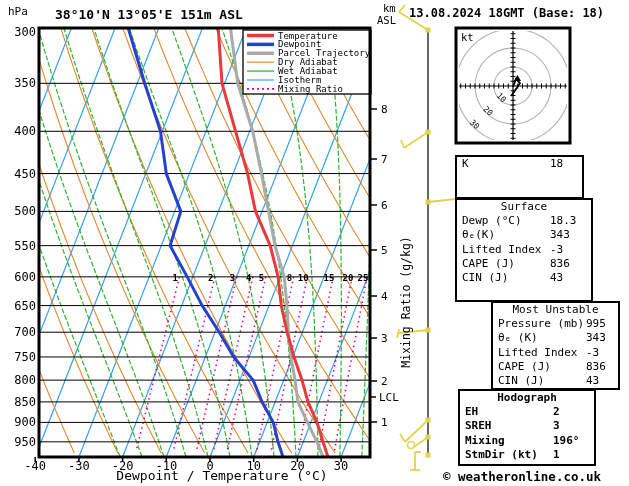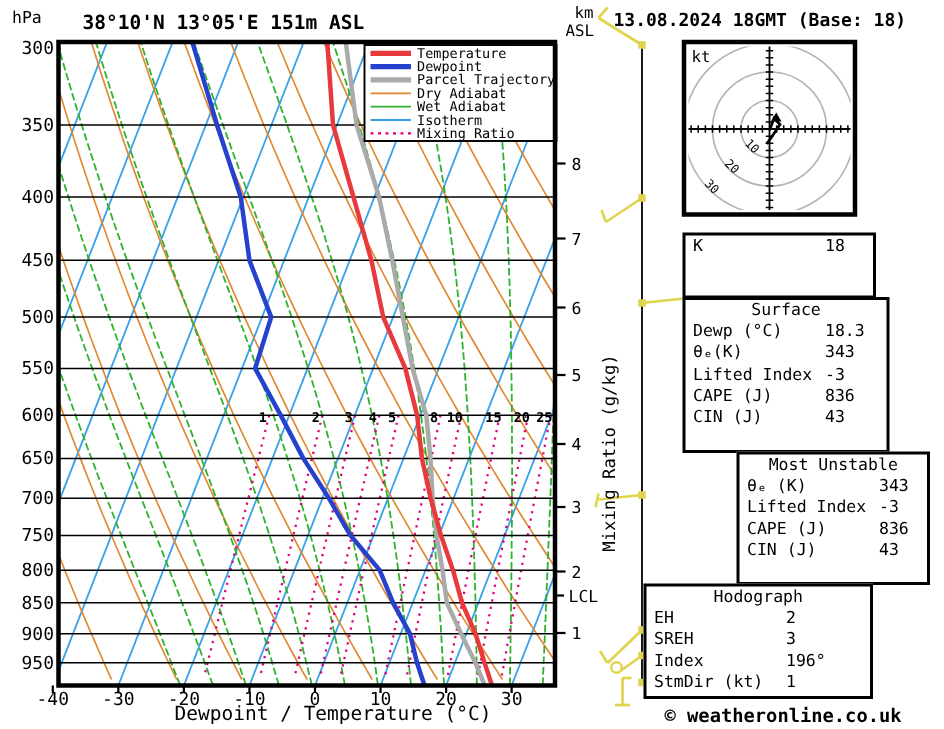--- a/index.html
+++ b/index.html
@@ -292,26 +292,27 @@
       <div class="stat-box" style="left: 455px; top: 198px; width: 138px; height: 104px;">
         <div class="stat-head">Surface</div>
         <div class="stat-row"><span>Dewp (°C)</span><span class="val">18.3</span></div>
         <div class="stat-row"><span>θₑ(K)</span><span class="val">343</span></div>
         <div class="stat-row"><span>Lifted Index</span><span class="val">-3</span></div>
         <div class="stat-row"><span>CAPE (J)</span><span class="val">836</span></div>
         <div class="stat-row"><span>CIN (J)</span><span class="val">43</span></div>
       </div>
       <div class="stat-box" style="left: 455px; top: 301px; width: 129px; height: 89px; margin-left: 36px;">
         <div class="stat-head">Most Unstable</div>
+        <div class="stat-row"><span>Pressure (mb)</span><span class="val">995</span></div>
         <div class="stat-row"><span>θₑ (K)</span><span class="val">343</span></div>
         <div class="stat-row"><span>Lifted Index</span><span class="val">-3</span></div>
         <div class="stat-row"><span>CAPE (J)</span><span class="val">836</span></div>
         <div class="stat-row"><span>CIN (J)</span><span class="val">43</span></div>
       </div>
-      <div class="stat-box" style="left: 429px; top: 389px; width: 153px; height: 77px;">
+      <div class="stat-box" style="left: 458px; top: 389px; width: 138px; height: 77px; font-weight: bold;">
         <div class="stat-head">Hodograph</div>
         <div class="stat-row"><span>EH</span><span class="val">2</span></div>
         <div class="stat-row"><span>SREH</span><span class="val">3</span></div>
-        <div class="stat-row"><span>Index</span><span class="val">196°</span></div>
+        <div class="stat-row"><span>Mixing</span><span class="val">196°</span></div>
         <div class="stat-row"><span>StmDir (kt)</span><span class="val">1</span></div>
       </div>
     </div>
 </div>
 
 </body></html>

